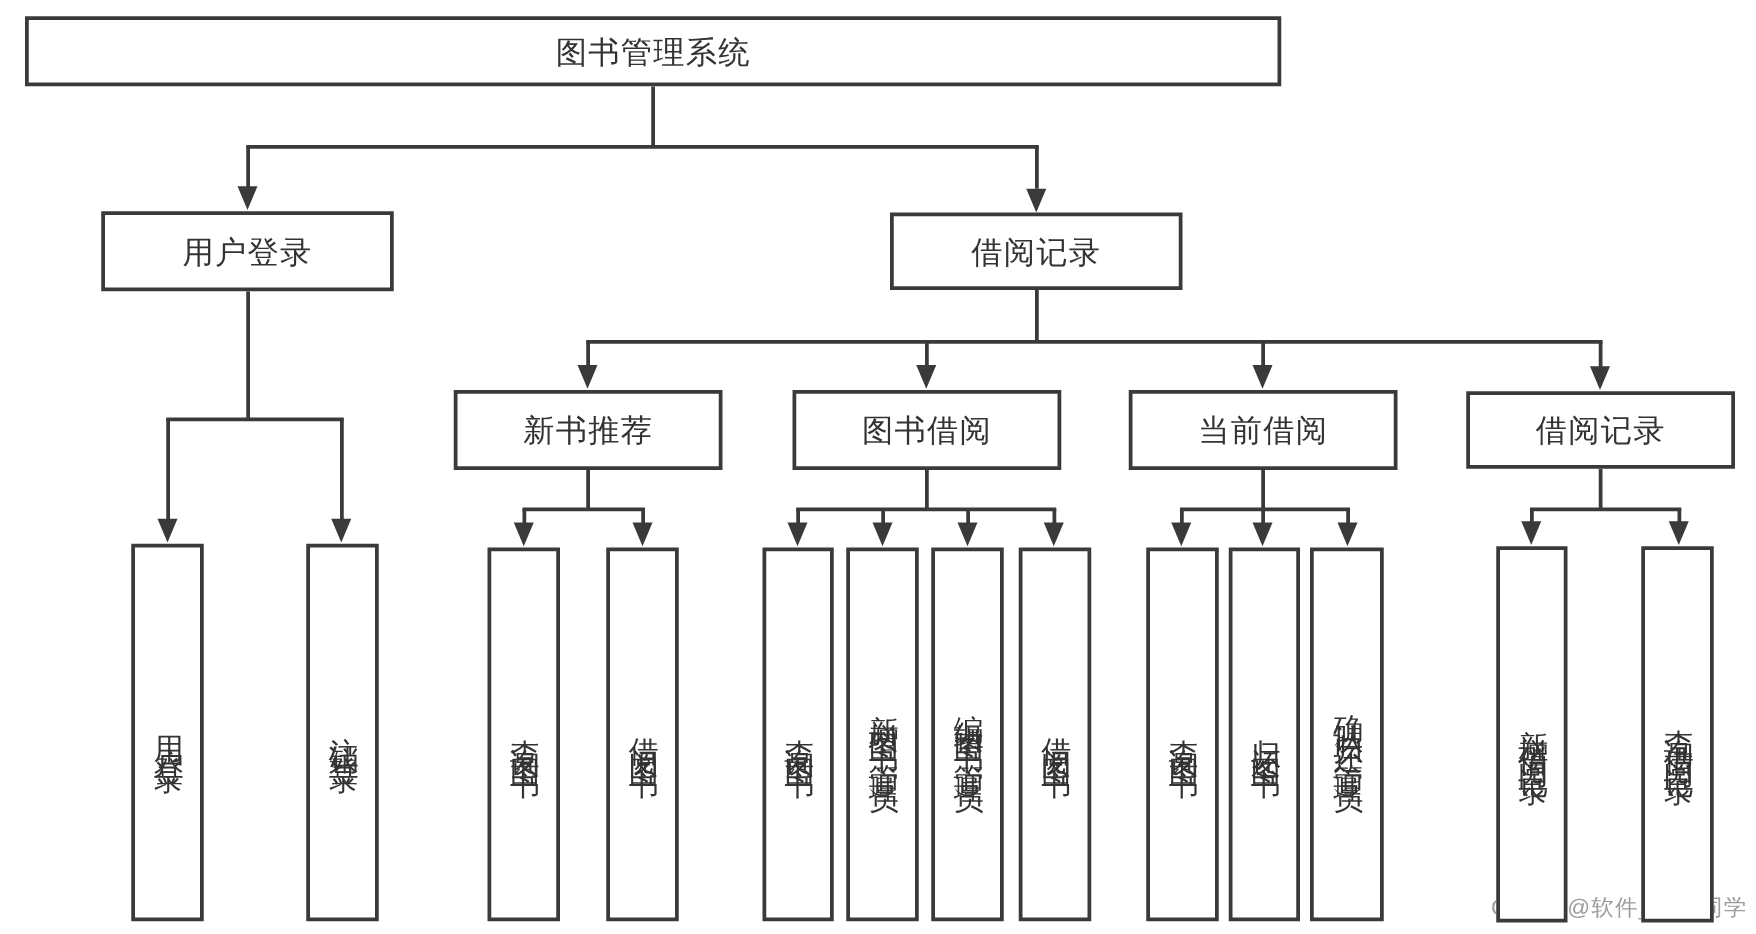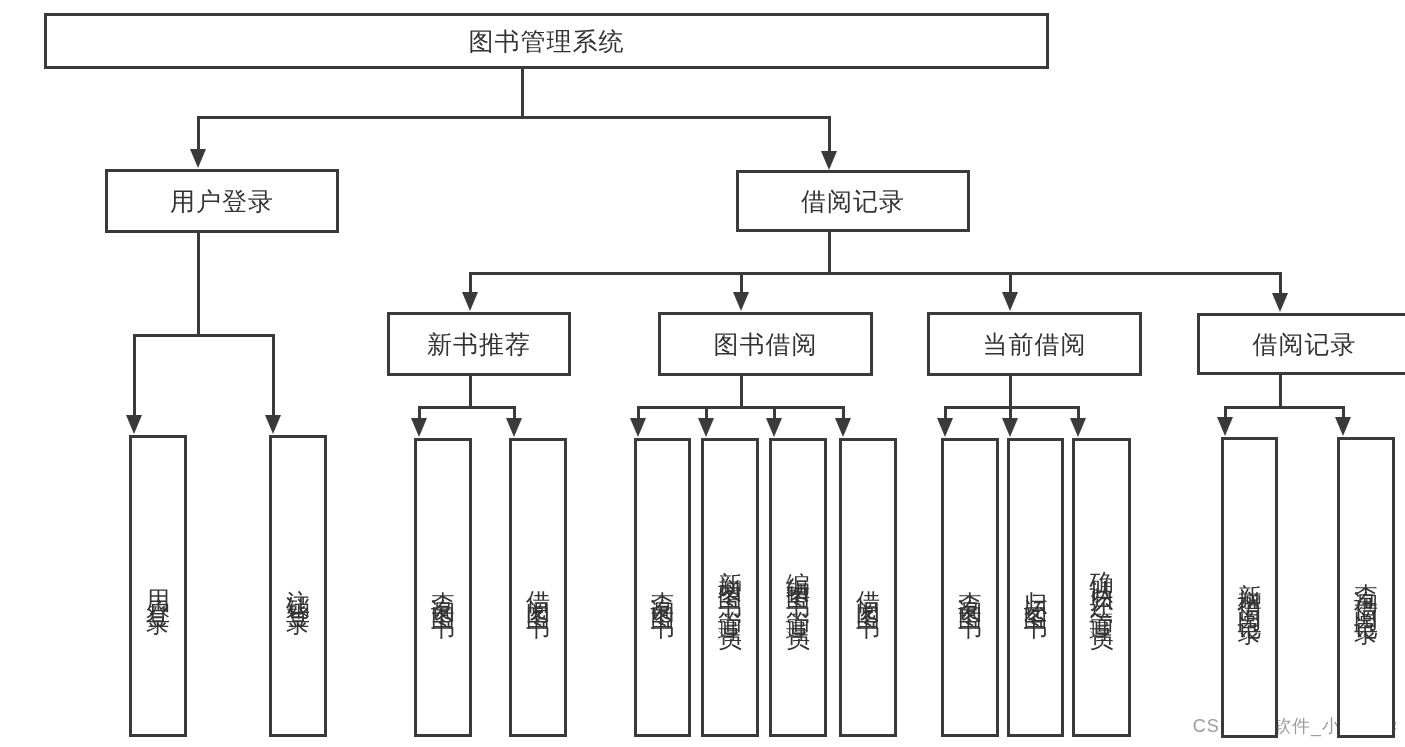--- a/index.html
+++ b/index.html
@@ -16,21 +16,20 @@
     box-sizing: border-box;
     background: #ffffff;
     border: 3px solid #3a3a3a;
     color: #333333;
     display: flex;
     align-items: center;
     justify-content: center;
     font-size: 25px;
     letter-spacing: 1px;
     white-space: nowrap;
-    margin-left: 24px;
   }
   .node.v {
     writing-mode: vertical-rl;
     text-orientation: mixed;
     font-size: 24px;
     letter-spacing: 8px;
     line-height: 1;
   }
   .line {
     position: absolute;
@@ -106,21 +105,21 @@
     <div class="arrow" style="left: 766px; top: 418px;"></div>
     <div class="arrow" style="left: 835px; top: 418px;"></div>
     <div class="arrow" style="left: 937px; top: 418px;"></div>
     <div class="arrow" style="left: 1002px; top: 418px;"></div>
     <div class="arrow" style="left: 1070px; top: 418px;"></div>
     <div class="arrow" style="left: 1217px; top: 417px;"></div>
     <div class="arrow" style="left: 1335px; top: 417px;"></div>
     <div class="node h" style="left: 20px; top: 13px; width: 1005px; height: 56px;">图书管理系统</div>
     <div class="node h" style="left: 81px; top: 169px; width: 234px; height: 64px;">用户登录</div>
     <div class="node h" style="left: 712px; top: 170px; width: 234px; height: 62px;">借阅记录</div>
-    <div class="node h" style="left: 363px; top: 312px; width: 184px; height: 64px;">新书推荐</div>
+    <div class="node h" style="left: 363px; top: 312px; width: 215px; height: 64px;">新书推荐</div>
     <div class="node h" style="left: 903px; top: 312px; width: 215px; height: 64px;">当前借阅</div>
     <div class="node h" style="left: 634px; top: 312px; width: 215px; height: 64px;">图书借阅</div>
     <div class="node h" style="left: 1173px; top: 313px; width: 215px; height: 62px;">借阅记录</div>
     <div class="node v" style="left: 105px; top: 435px; width: 58px; height: 302px;">用户登录</div>
     <div class="node v" style="left: 245px; top: 435px; width: 58px; height: 302px;">注销登录</div>
     <div class="node v" style="left: 390px; top: 438px; width: 58px; height: 299px;">查询图书</div>
     <div class="node v" style="left: 485px; top: 438px; width: 58px; height: 299px;">借阅图书</div>
     <div class="node v" style="left: 610px; top: 438px; width: 57px; height: 299px;">查询图书</div>
     <div class="node v" style="left: 677px; top: 438px; width: 58px; height: 299px;">新增图书（管理员）</div>
     <div class="node v" style="left: 745px; top: 438px; width: 58px; height: 299px;">编辑图书（管理员）</div>

